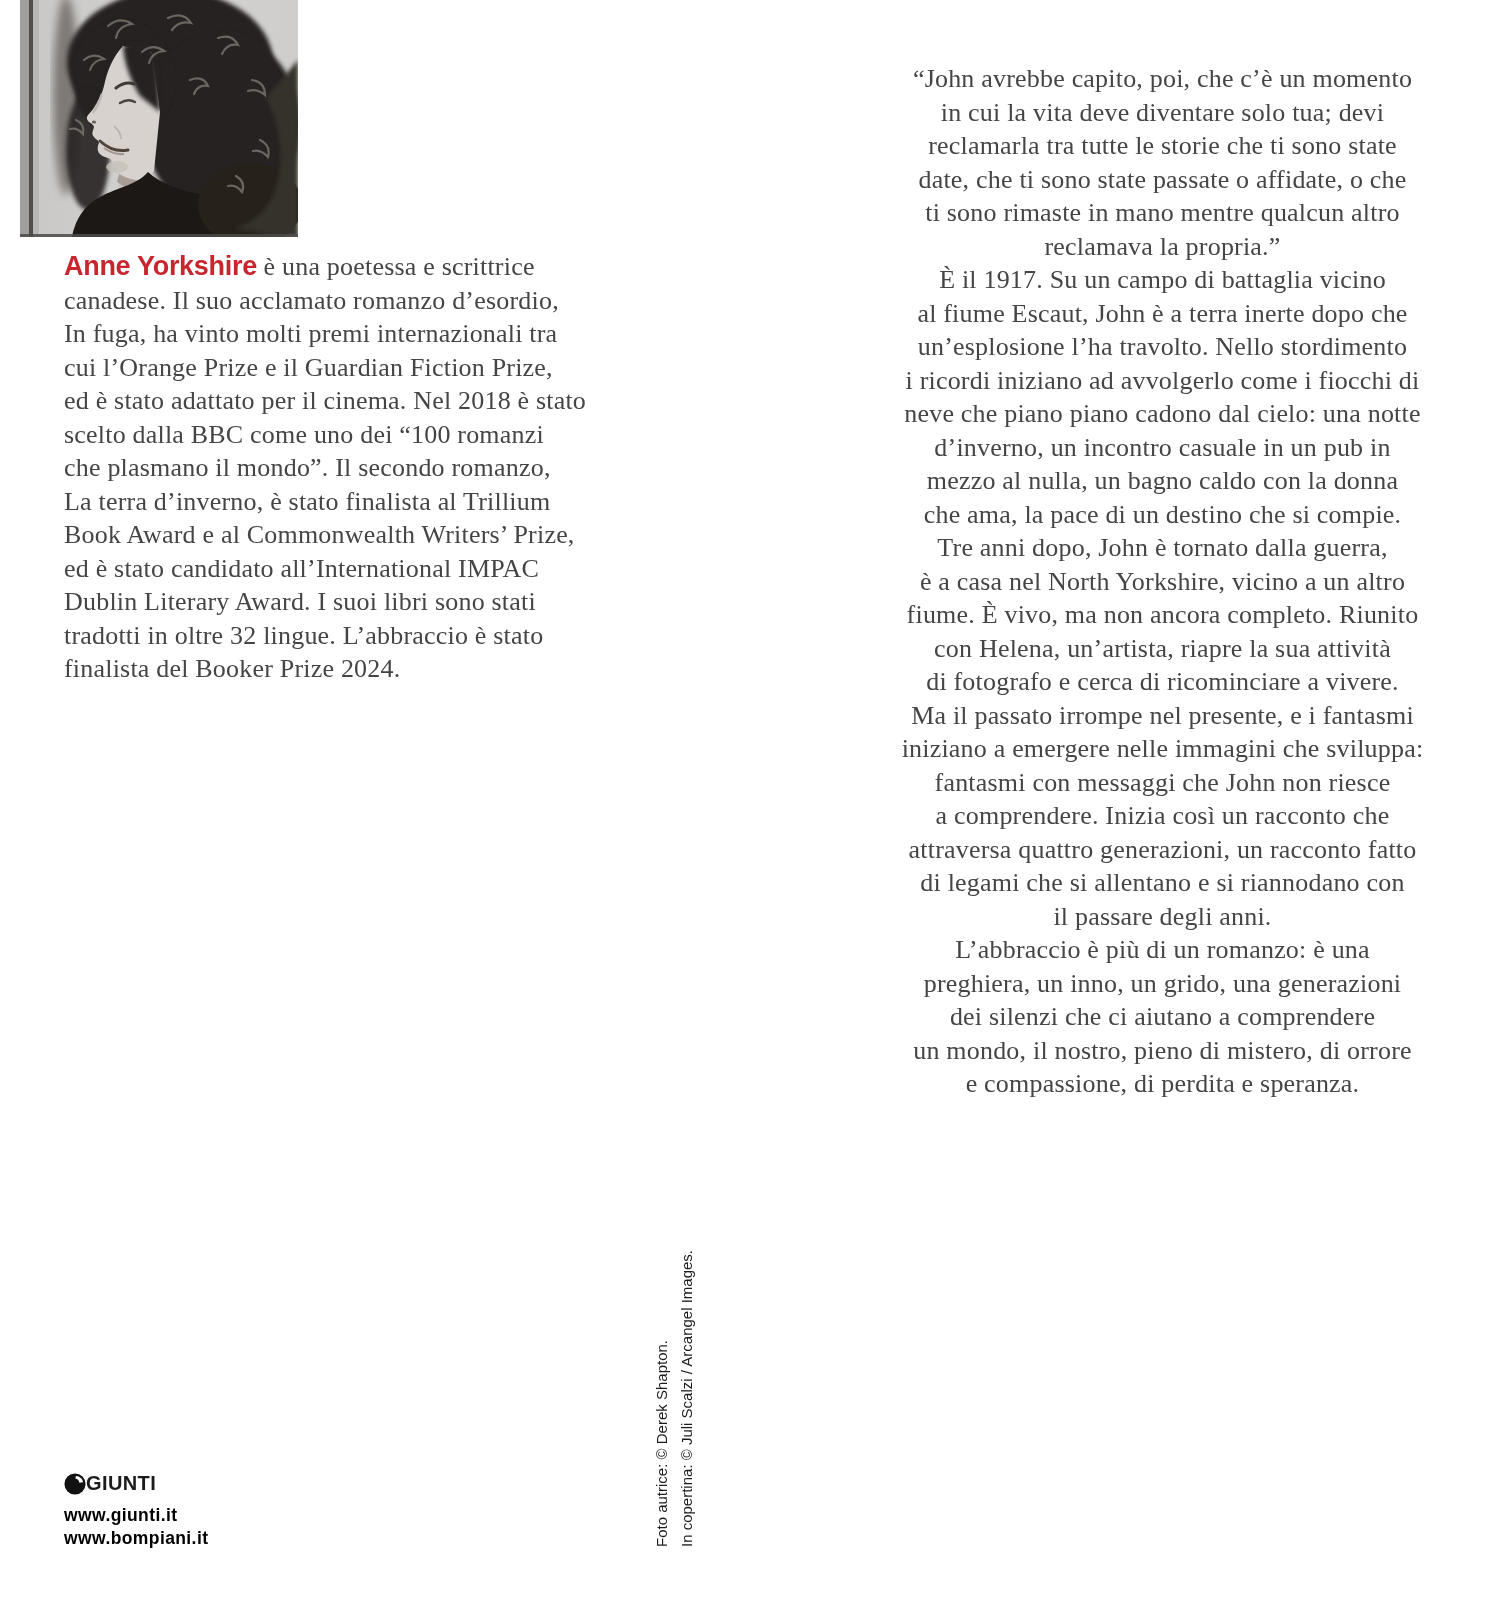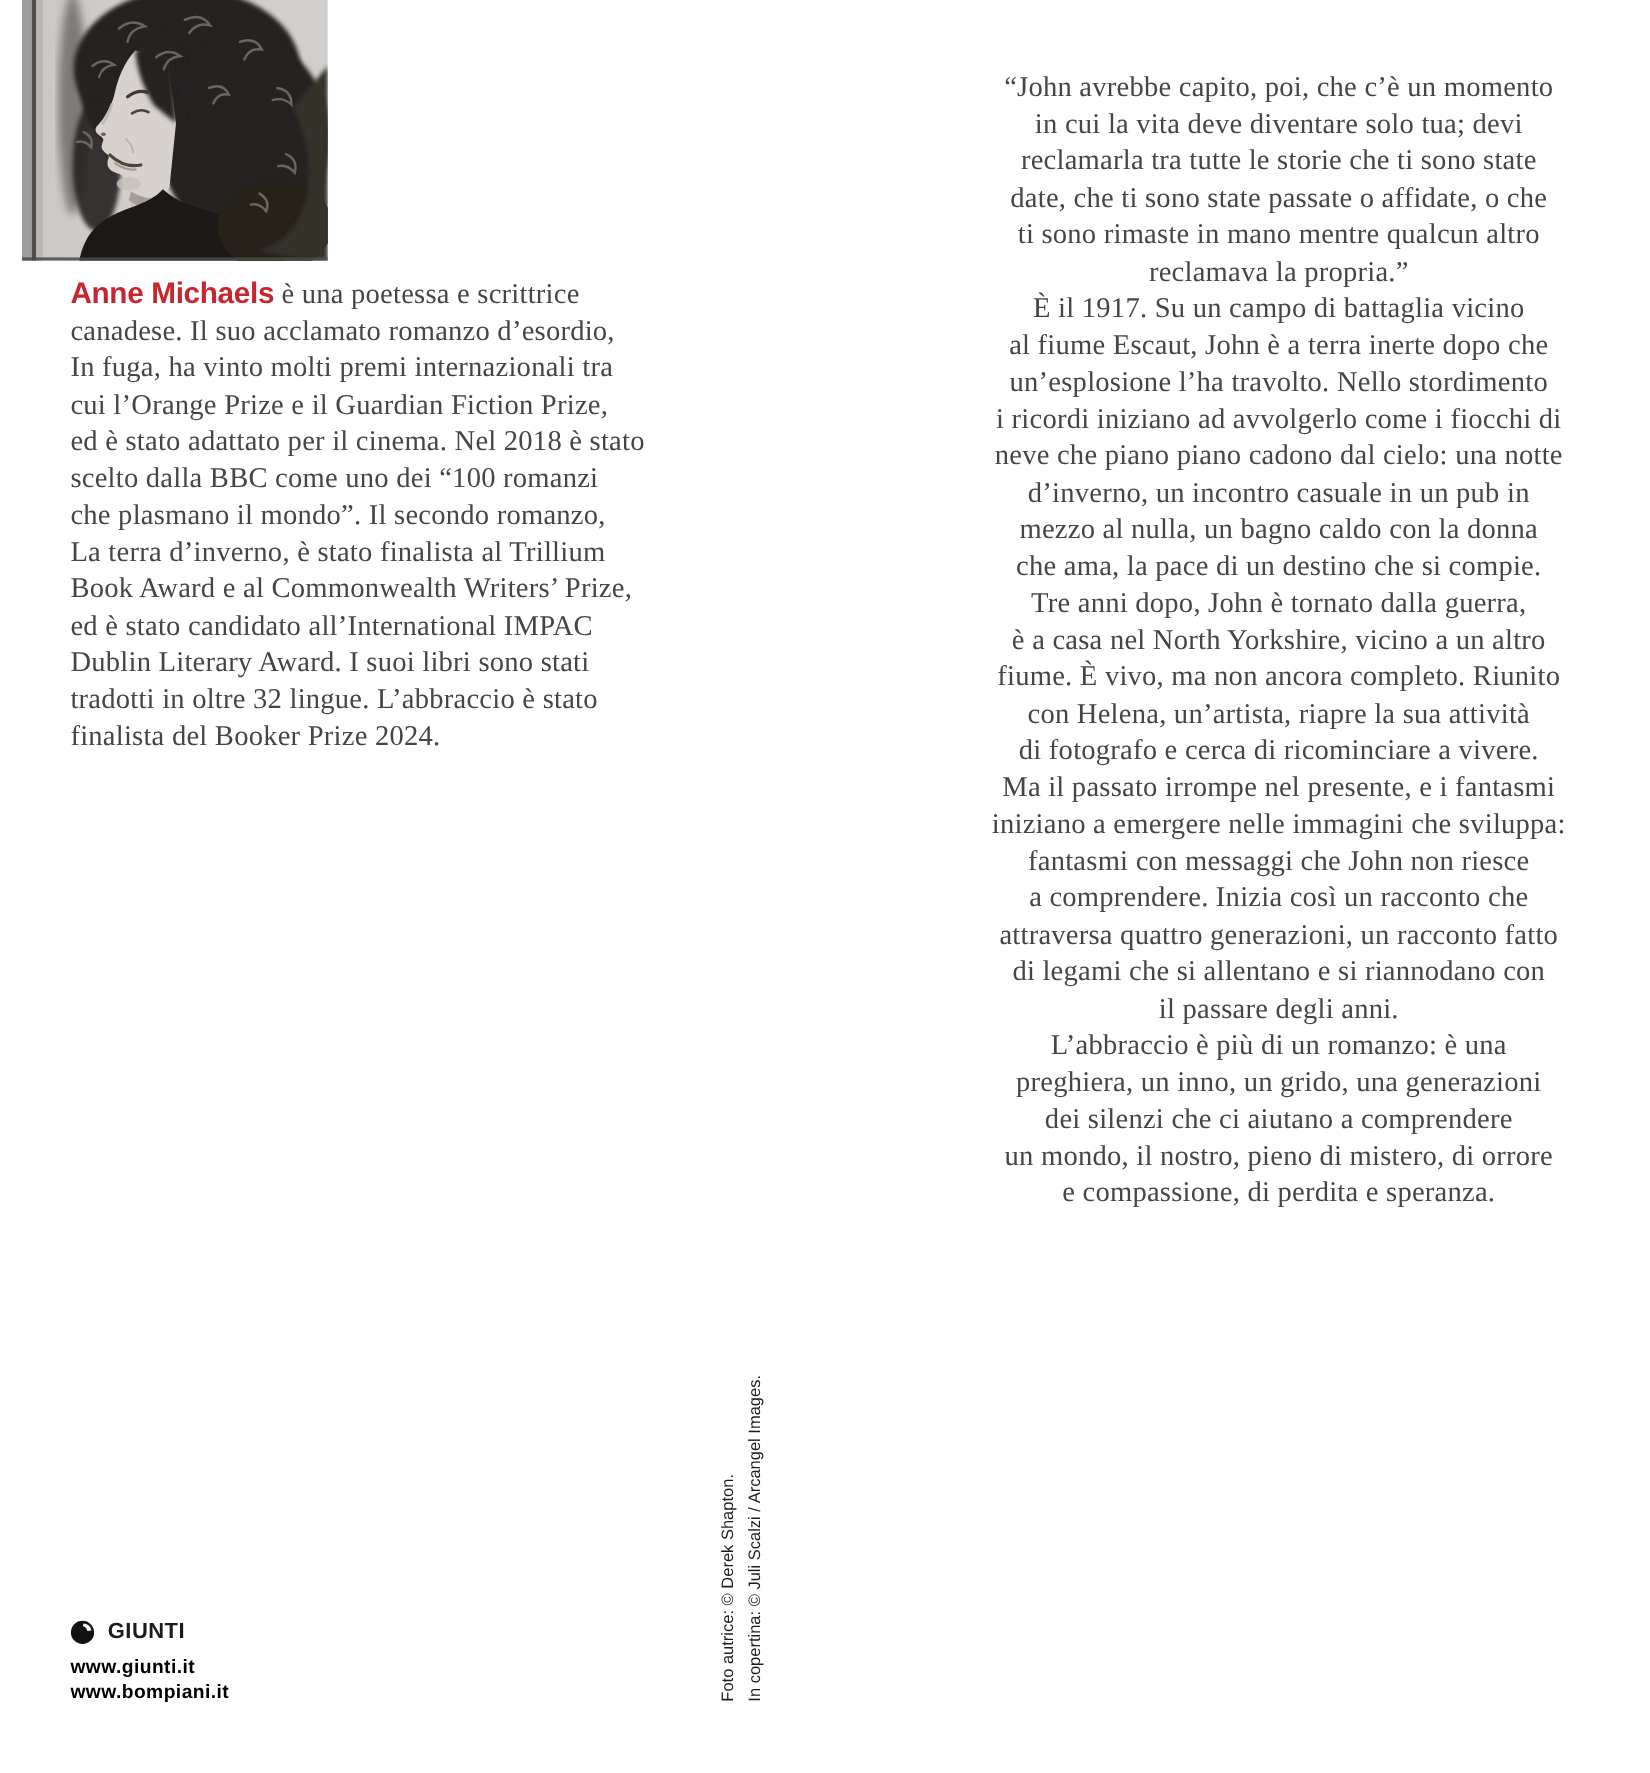--- a/index.html
+++ b/index.html
@@ -48,21 +48,21 @@
     line-height: 25px;
     color: #1c1c1c;
     white-space: nowrap;
   }
   .logo-row {
     position: absolute;
     left: 64px;
     top: 1472px;
     display: flex;
     align-items: center;
-    gap: 12px;
+    gap: 0;
   }
   .gmark { width: 22px; height: 22px; display: inline-block; }
   .logotext {
     font-family: "Liberation Sans", sans-serif;
     font-weight: 700;
     font-size: 20px;
     letter-spacing: 0.4px;
     color: #1b1b1b;
   }
   .urls {
@@ -132,21 +132,21 @@
         <path d="M216 176 q10 6 6 16 q-6 -8 -14 -6"></path>
         <path d="M122 52 q11 -9 22 -1 q-12 1 -15 12"></path>
         <path d="M170 80 q13 -5 18 6 q-10 -2 -14 8"></path>
         <path d="M64 60 q10 -8 20 -1 q-11 1 -14 11"></path>
         <path d="M56 120 q9 4 7 14 q-6 -7 -13 -5"></path>
       </g>
       <rect y="234" width="278" height="3" fill="#4c4a48" opacity="0.85"></rect>
     </svg>
   </div>
 
-  <div class="bodytext bio"><span class="name">Anne Michaels</span><span> è una poetessa e scrittrice
+  <div class="bodytext bio"><span class="name">Anne Yorkshire</span><span> è una poetessa e scrittrice
 canadese. Il suo acclamato romanzo d’esordio,
 </span><span class="i">In fuga</span><span>, ha vinto molti premi internazionali tra
 cui l’Orange Prize e il Guardian Fiction Prize,
 ed è stato adattato per il cinema. Nel 2018 è stato
 scelto dalla BBC come uno dei “100 romanzi
 che plasmano il mondo”. Il secondo romanzo,
 </span><span class="i">La terra d’inverno</span><span>, è stato finalista al Trillium
 Book Award e al Commonwealth Writers’ Prize,
 ed è stato candidato all’International IMPAC
 Dublin Literary Award. I suoi libri sono stati

